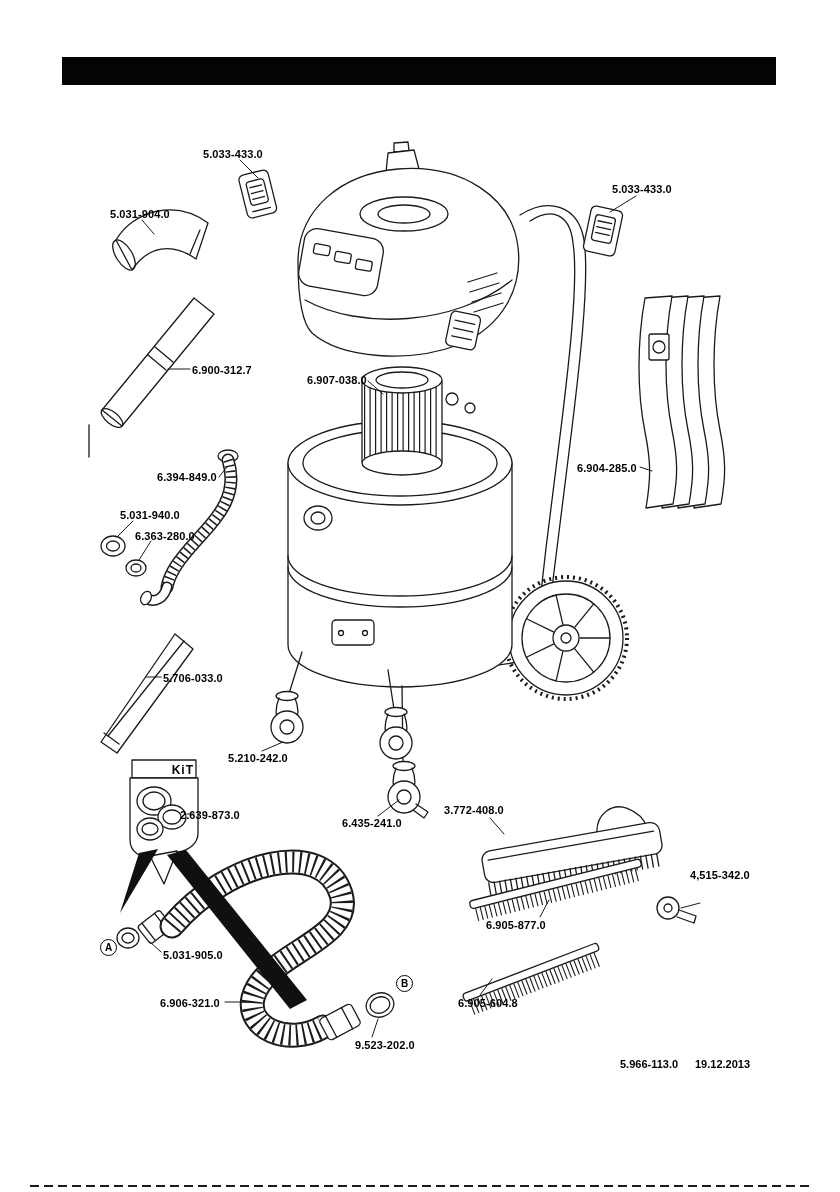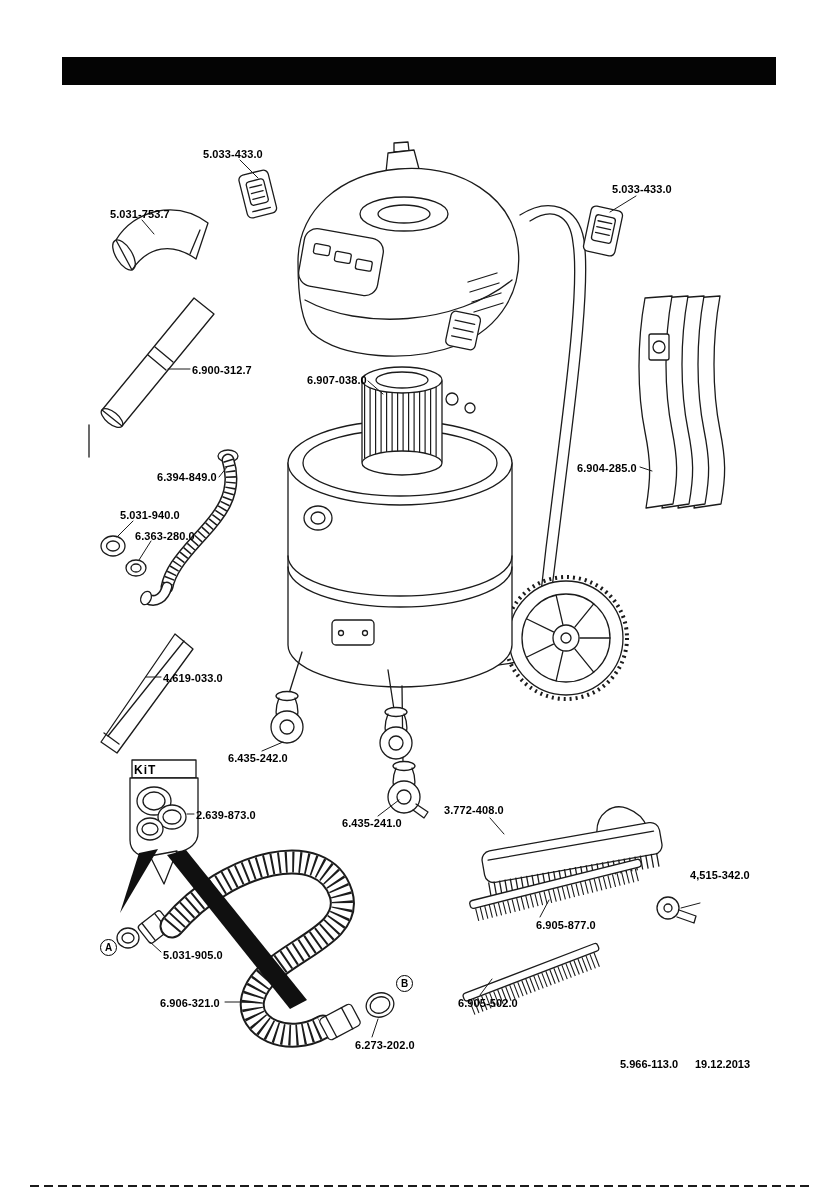--- a/index.html
+++ b/index.html
@@ -2,21 +2,21 @@
 <html><head>
 <meta charset="utf-8">
 <style>
   html,body{margin:0;padding:0}
   body{background:#fff}
   .page{position:relative;width:840px;height:1192px;background:#fff;overflow:hidden;
         font-family:"Liberation Sans","DejaVu Sans",sans-serif;color:#000}
   .header-bar{position:absolute;left:62px;top:57px;width:714px;height:28px;background:#040404}
   svg.art{position:absolute;left:0;top:0}
   .part-label{position:absolute;font-weight:bold;font-size:11px;line-height:12px;white-space:nowrap;letter-spacing:.1px}
-  .kit-tag{position:absolute;width:60px;text-align:left;font-weight:bold;font-size:12px;letter-spacing:1px}
+  .kit-tag{position:absolute;width:60px;text-align:right;font-weight:bold;font-size:12px;letter-spacing:1px}
   .marker{position:absolute;width:15px;height:15px;border:1.5px solid #000;border-radius:50%;
           font-weight:bold;font-size:10px;line-height:15px;text-align:center;background:#fff}
   .footer-text{position:absolute;font-weight:bold;font-size:11px;white-space:nowrap}
 </style>
 </head>
 <body>
 
 <div class="page">
 
   <div class="header-bar"></div>
@@ -269,39 +269,39 @@
         <path d="M 700 903 L 681 908"></path>
         <path d="M 480 995 L 492 979"></path>
       </g>
 
       <line x1="30" y1="1186" x2="812" y2="1186" stroke-width="2" stroke-dasharray="9 5" stroke-linecap="butt"></line>
     </g>
   </svg>
 
   <div>
     <div class="part-label" style="left:203px;top:148px">5.033-433.0</div>
-    <div class="part-label" style="left:110px;top:208px">5.031-753.7</div>
+    <div class="part-label" style="left:110px;top:208px">5.031-904.0</div>
     <div class="part-label" style="left:612px;top:183px">5.033-433.0</div>
     <div class="part-label" style="left:192px;top:364px">6.900-312.7</div>
     <div class="part-label" style="left:307px;top:374px">6.907-038.0</div>
     <div class="part-label" style="left:577px;top:462px">6.904-285.0</div>
     <div class="part-label" style="left:157px;top:471px">6.394-849.0</div>
     <div class="part-label" style="left:120px;top:509px">5.031-940.0</div>
     <div class="part-label" style="left:135px;top:530px">6.363-280.0</div>
-    <div class="part-label" style="left:163px;top:672px">4.619-033.0</div>
-    <div class="part-label" style="left:228px;top:752px">6.435-242.0</div>
+    <div class="part-label" style="left:163px;top:672px">5.706-033.0</div>
+    <div class="part-label" style="left:228px;top:752px">5.210-242.0</div>
     <div class="part-label" style="left:342px;top:817px">6.435-241.0</div>
-    <div class="part-label" style="left:196px;top:809px">2.639-873.0</div>
+    <div class="part-label" style="left:180px;top:809px">2.639-873.0</div>
     <div class="part-label" style="left:163px;top:949px">5.031-905.0</div>
     <div class="part-label" style="left:160px;top:997px">6.906-321.0</div>
-    <div class="part-label" style="left:355px;top:1039px">6.273-202.0</div>
+    <div class="part-label" style="left:355px;top:1039px">9.523-202.0</div>
     <div class="part-label" style="left:444px;top:804px">3.772-408.0</div>
-    <div class="part-label" style="left:536px;top:919px">6.905-877.0</div>
+    <div class="part-label" style="left:486px;top:919px">6.905-877.0</div>
     <div class="part-label" style="left:690px;top:869px">4,515-342.0</div>
-    <div class="part-label" style="left:458px;top:997px">6.905-502.0</div>
+    <div class="part-label" style="left:458px;top:997px">6.905-604.8</div>
 
     <div class="kit-tag" style="left:134px;top:763px">KiT</div>
     <div class="marker" style="left:100px;top:939px">A</div>
     <div class="marker" style="left:396px;top:975px">B</div>
 
     <div class="footer-text" style="left:620px;top:1058px">5.966-113.0</div>
     <div class="footer-text" style="left:695px;top:1058px">19.12.2013</div>
   </div>
 
 </div>

